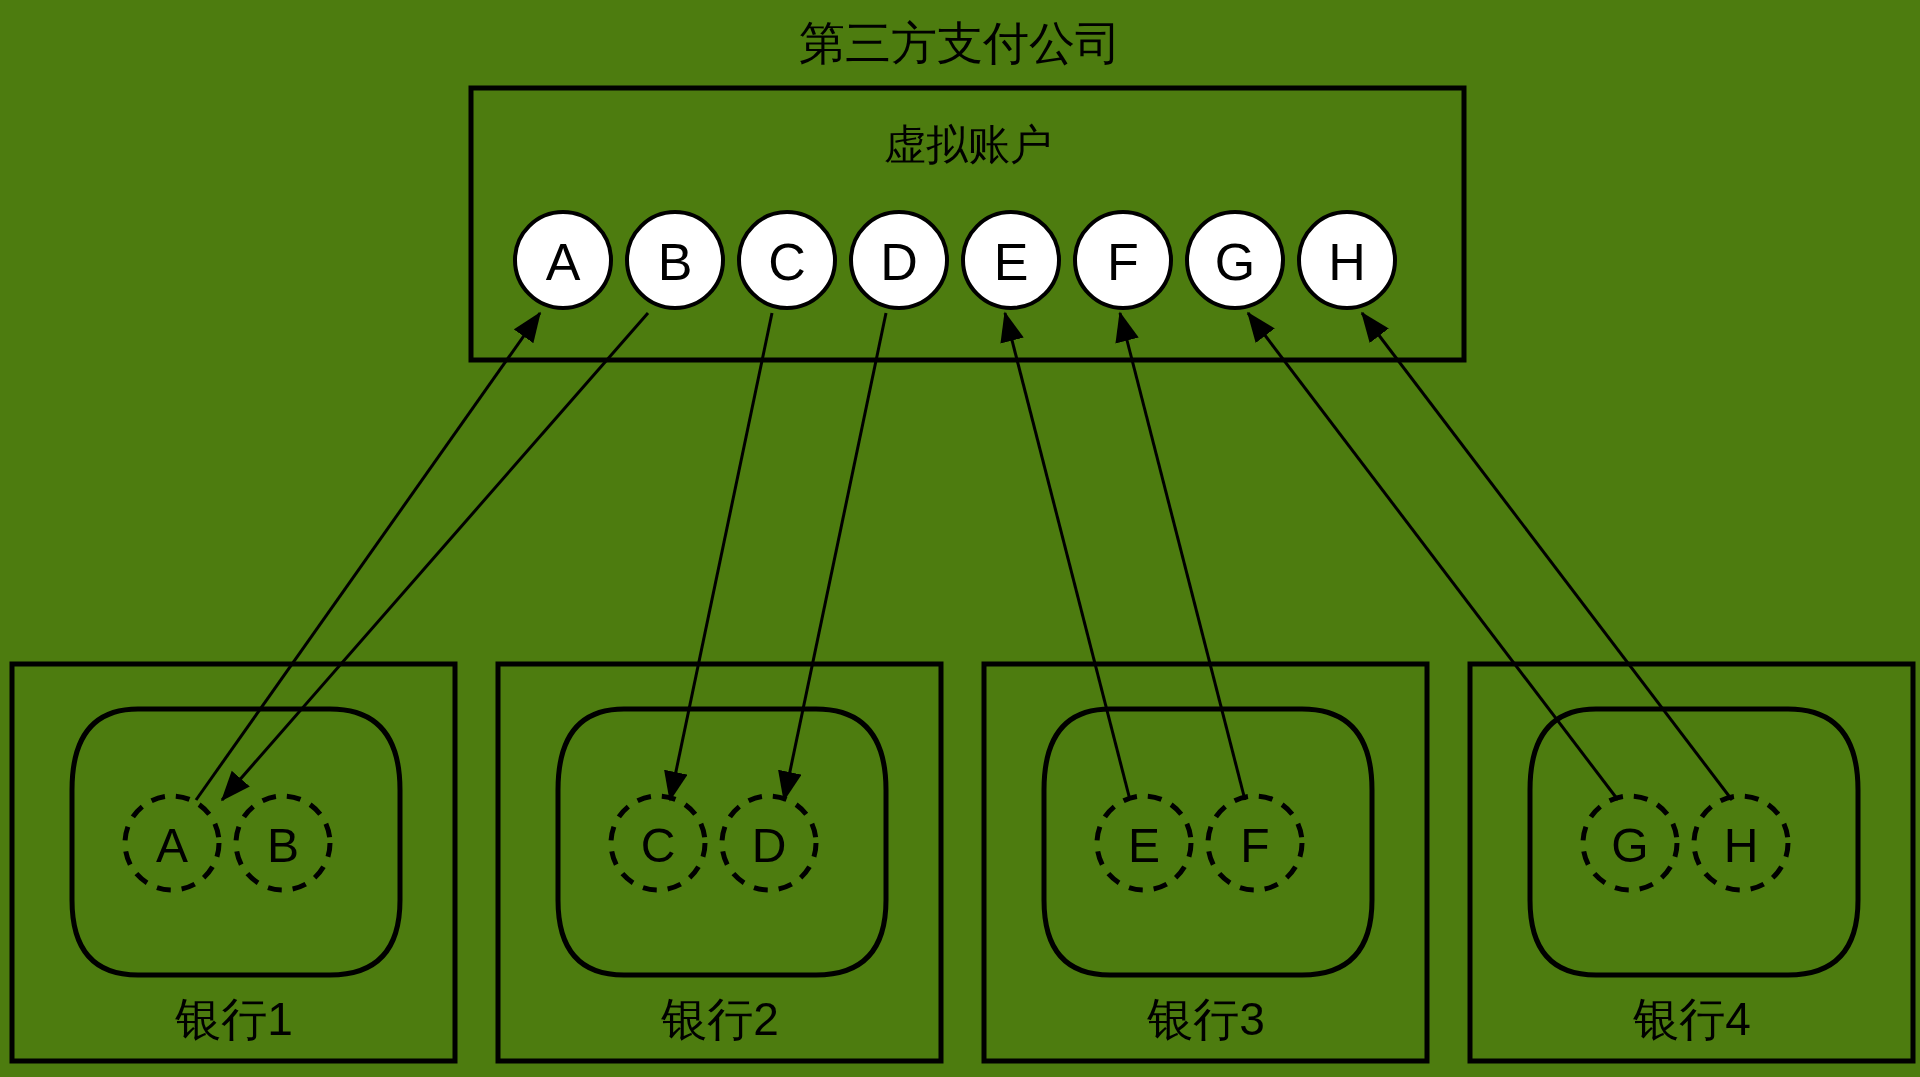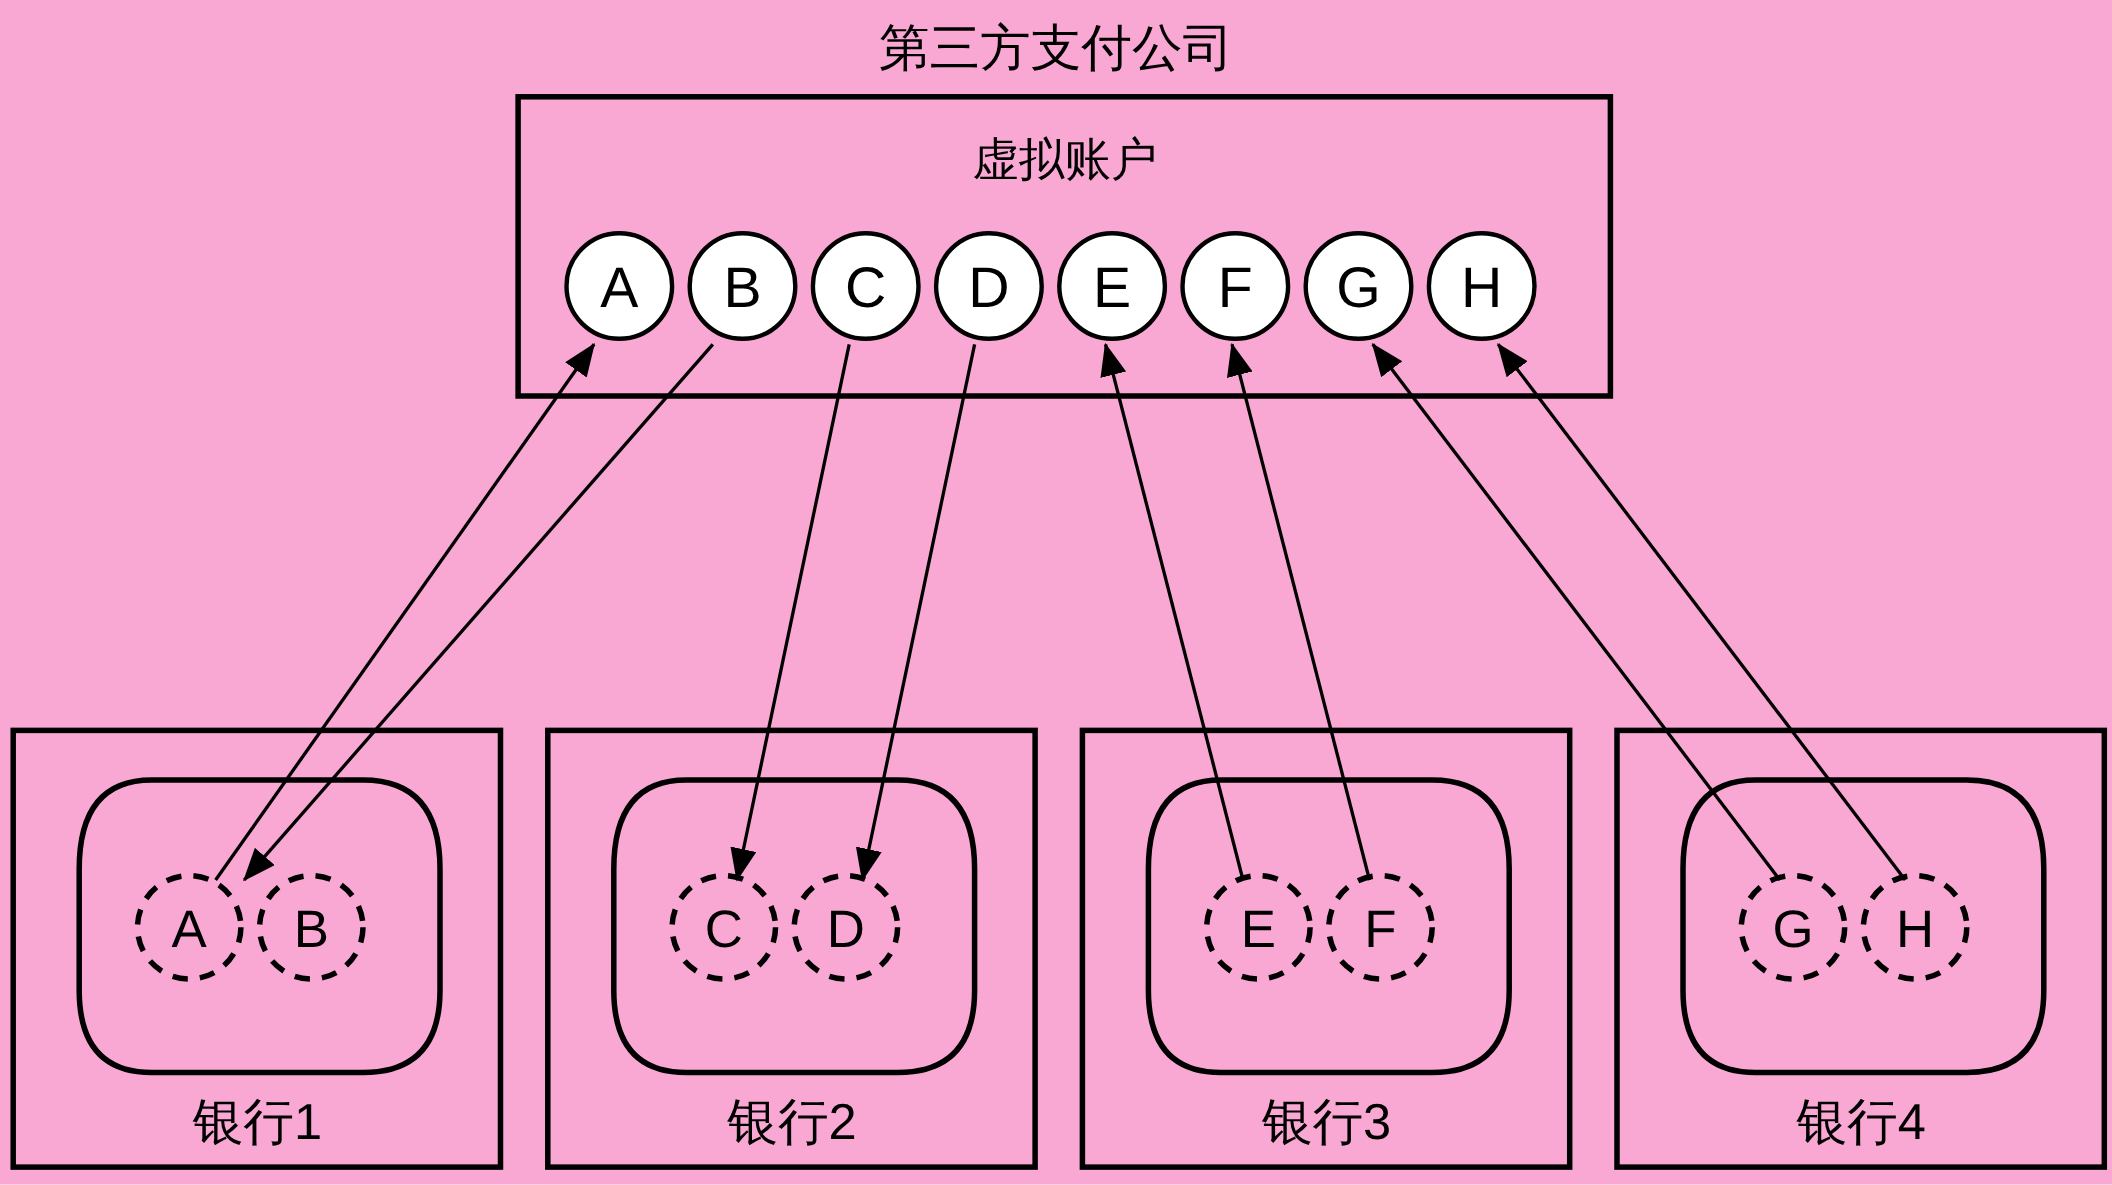--- a/index.html
+++ b/index.html
@@ -10,21 +10,21 @@
   body {
     width: 1920px;
     height: 1077px;
     font-family: "Liberation Sans", "DejaVu Sans", sans-serif;
     overflow: hidden;
   }
   #stage {
     position: relative;
     width: 1920px;
     height: 1077px;
-    background: #f9a8d4;
+    background: #4d7c0f;
   }
   svg#diagram {
     position: absolute;
     left: 0;
     top: 0;
     width: 1920px;
     height: 1077px;
   }
   .stroke-box {
     fill: none;

